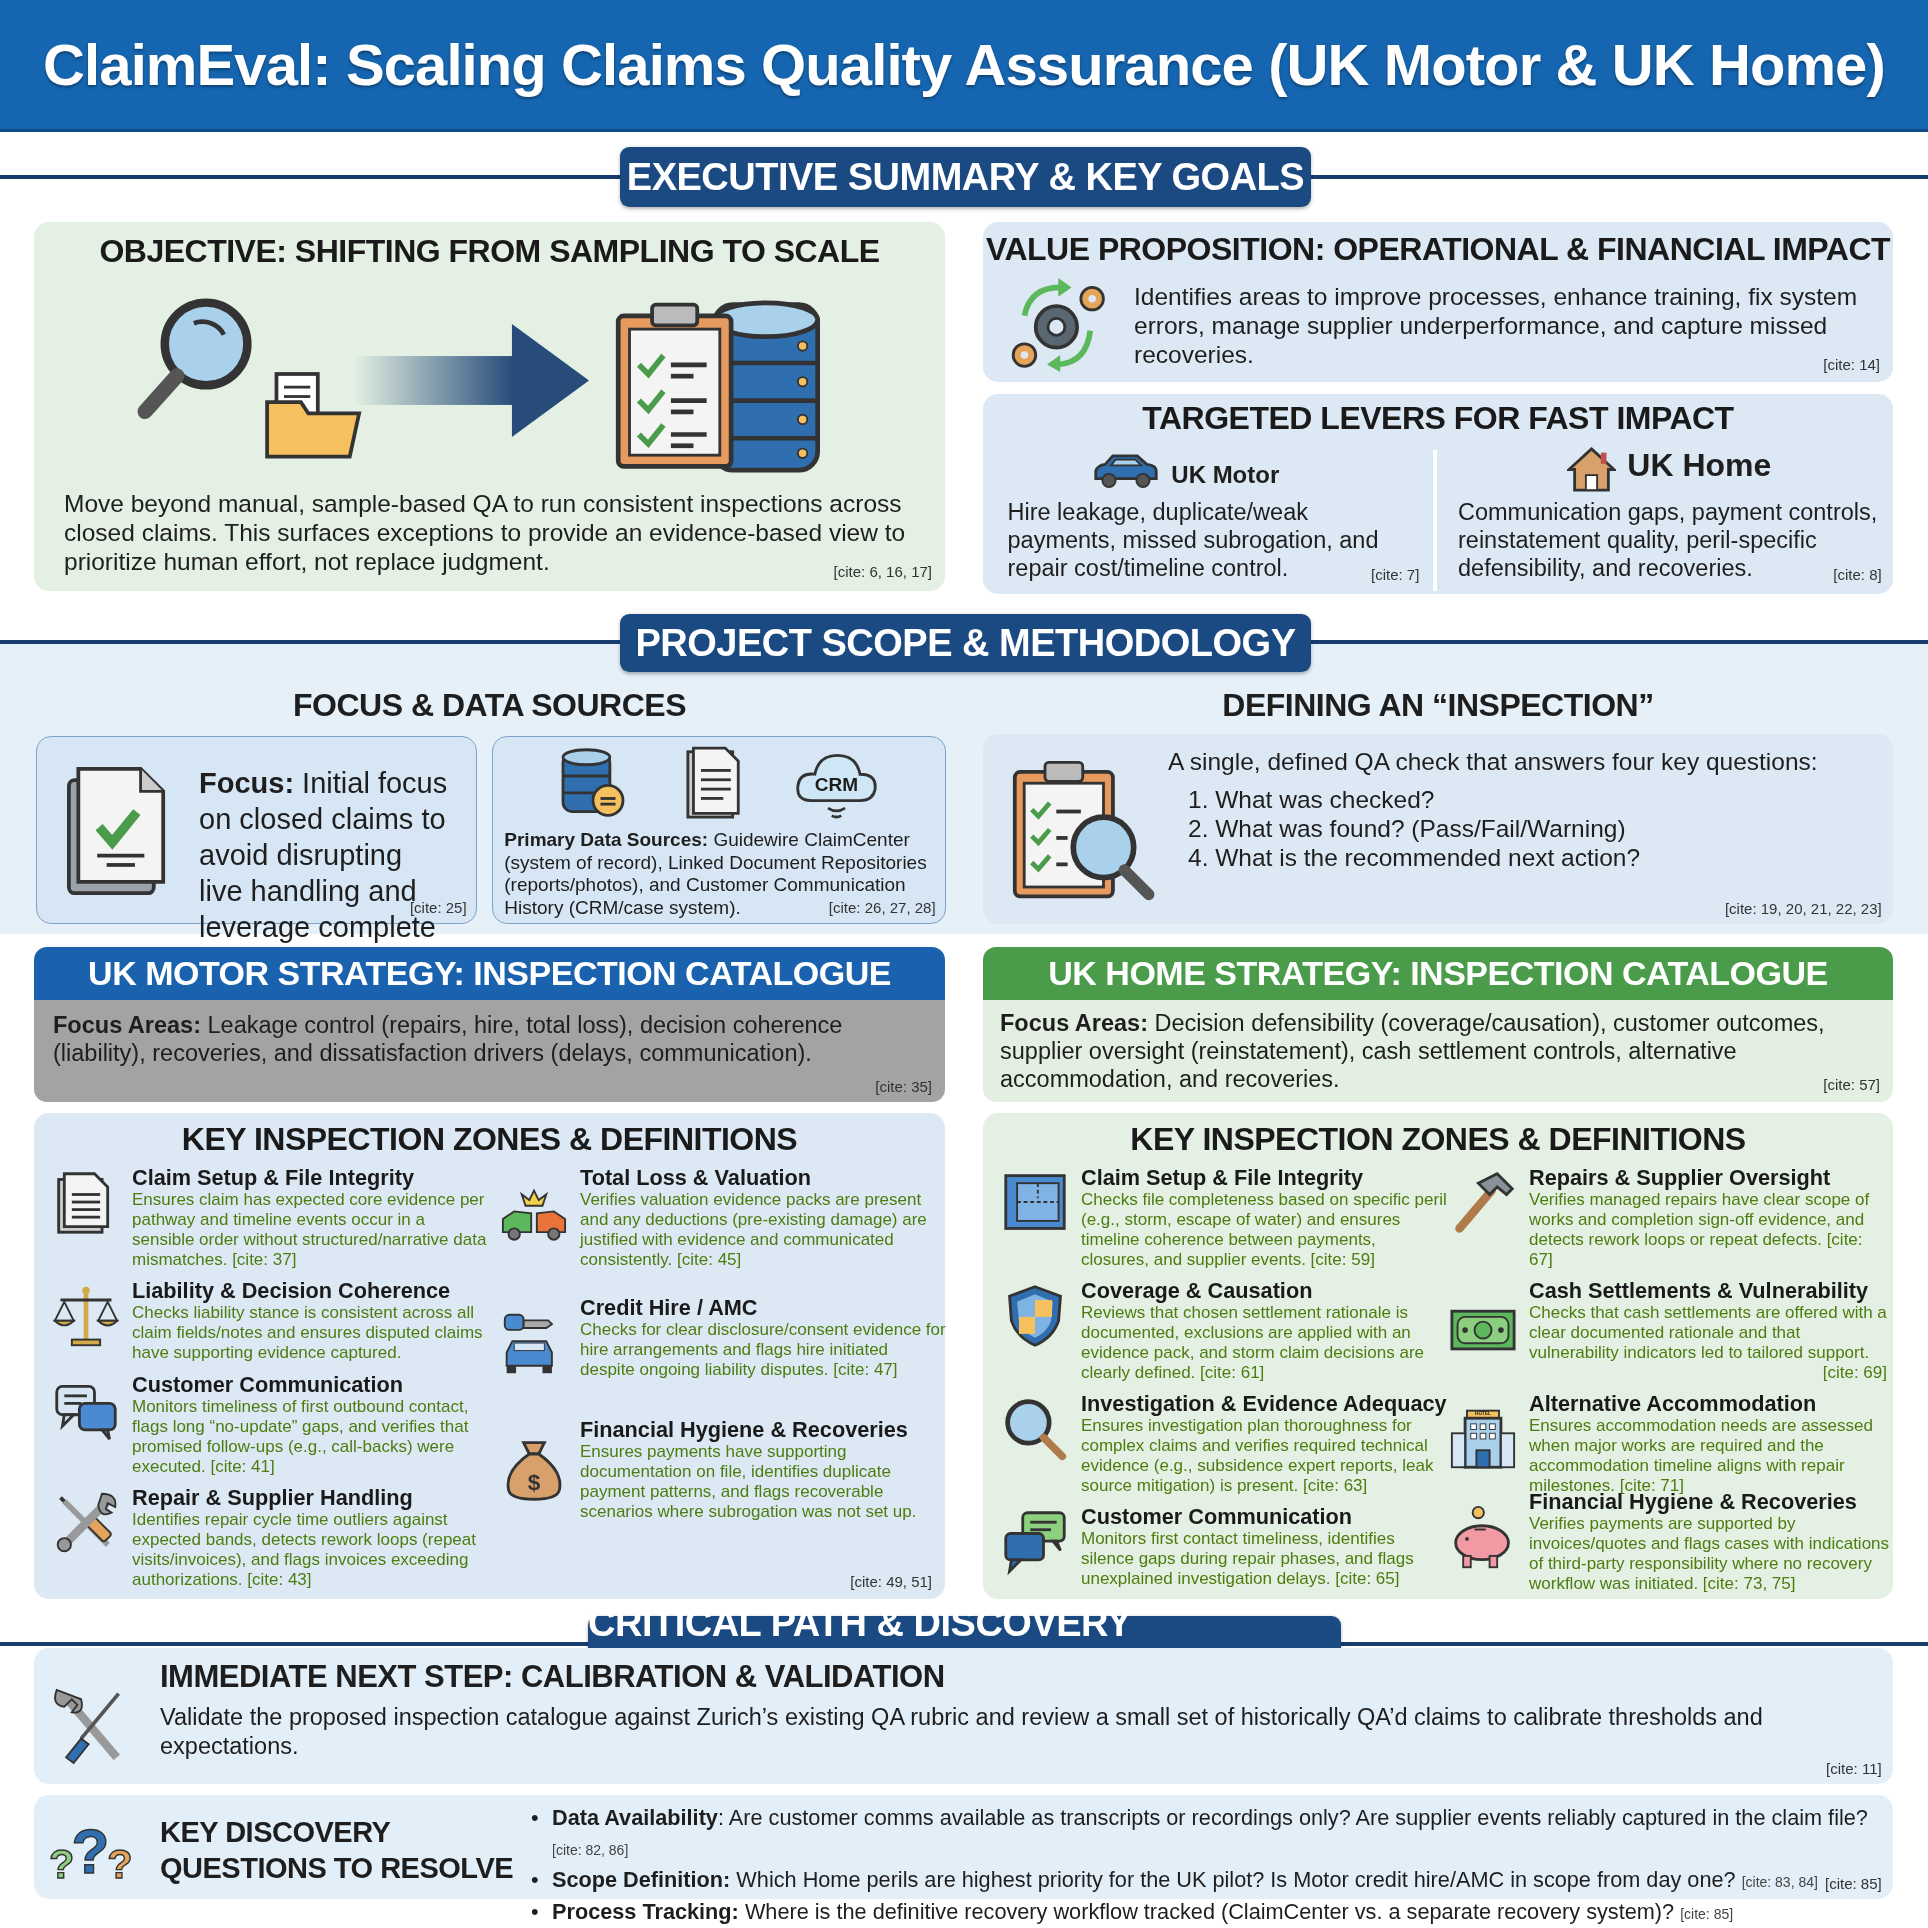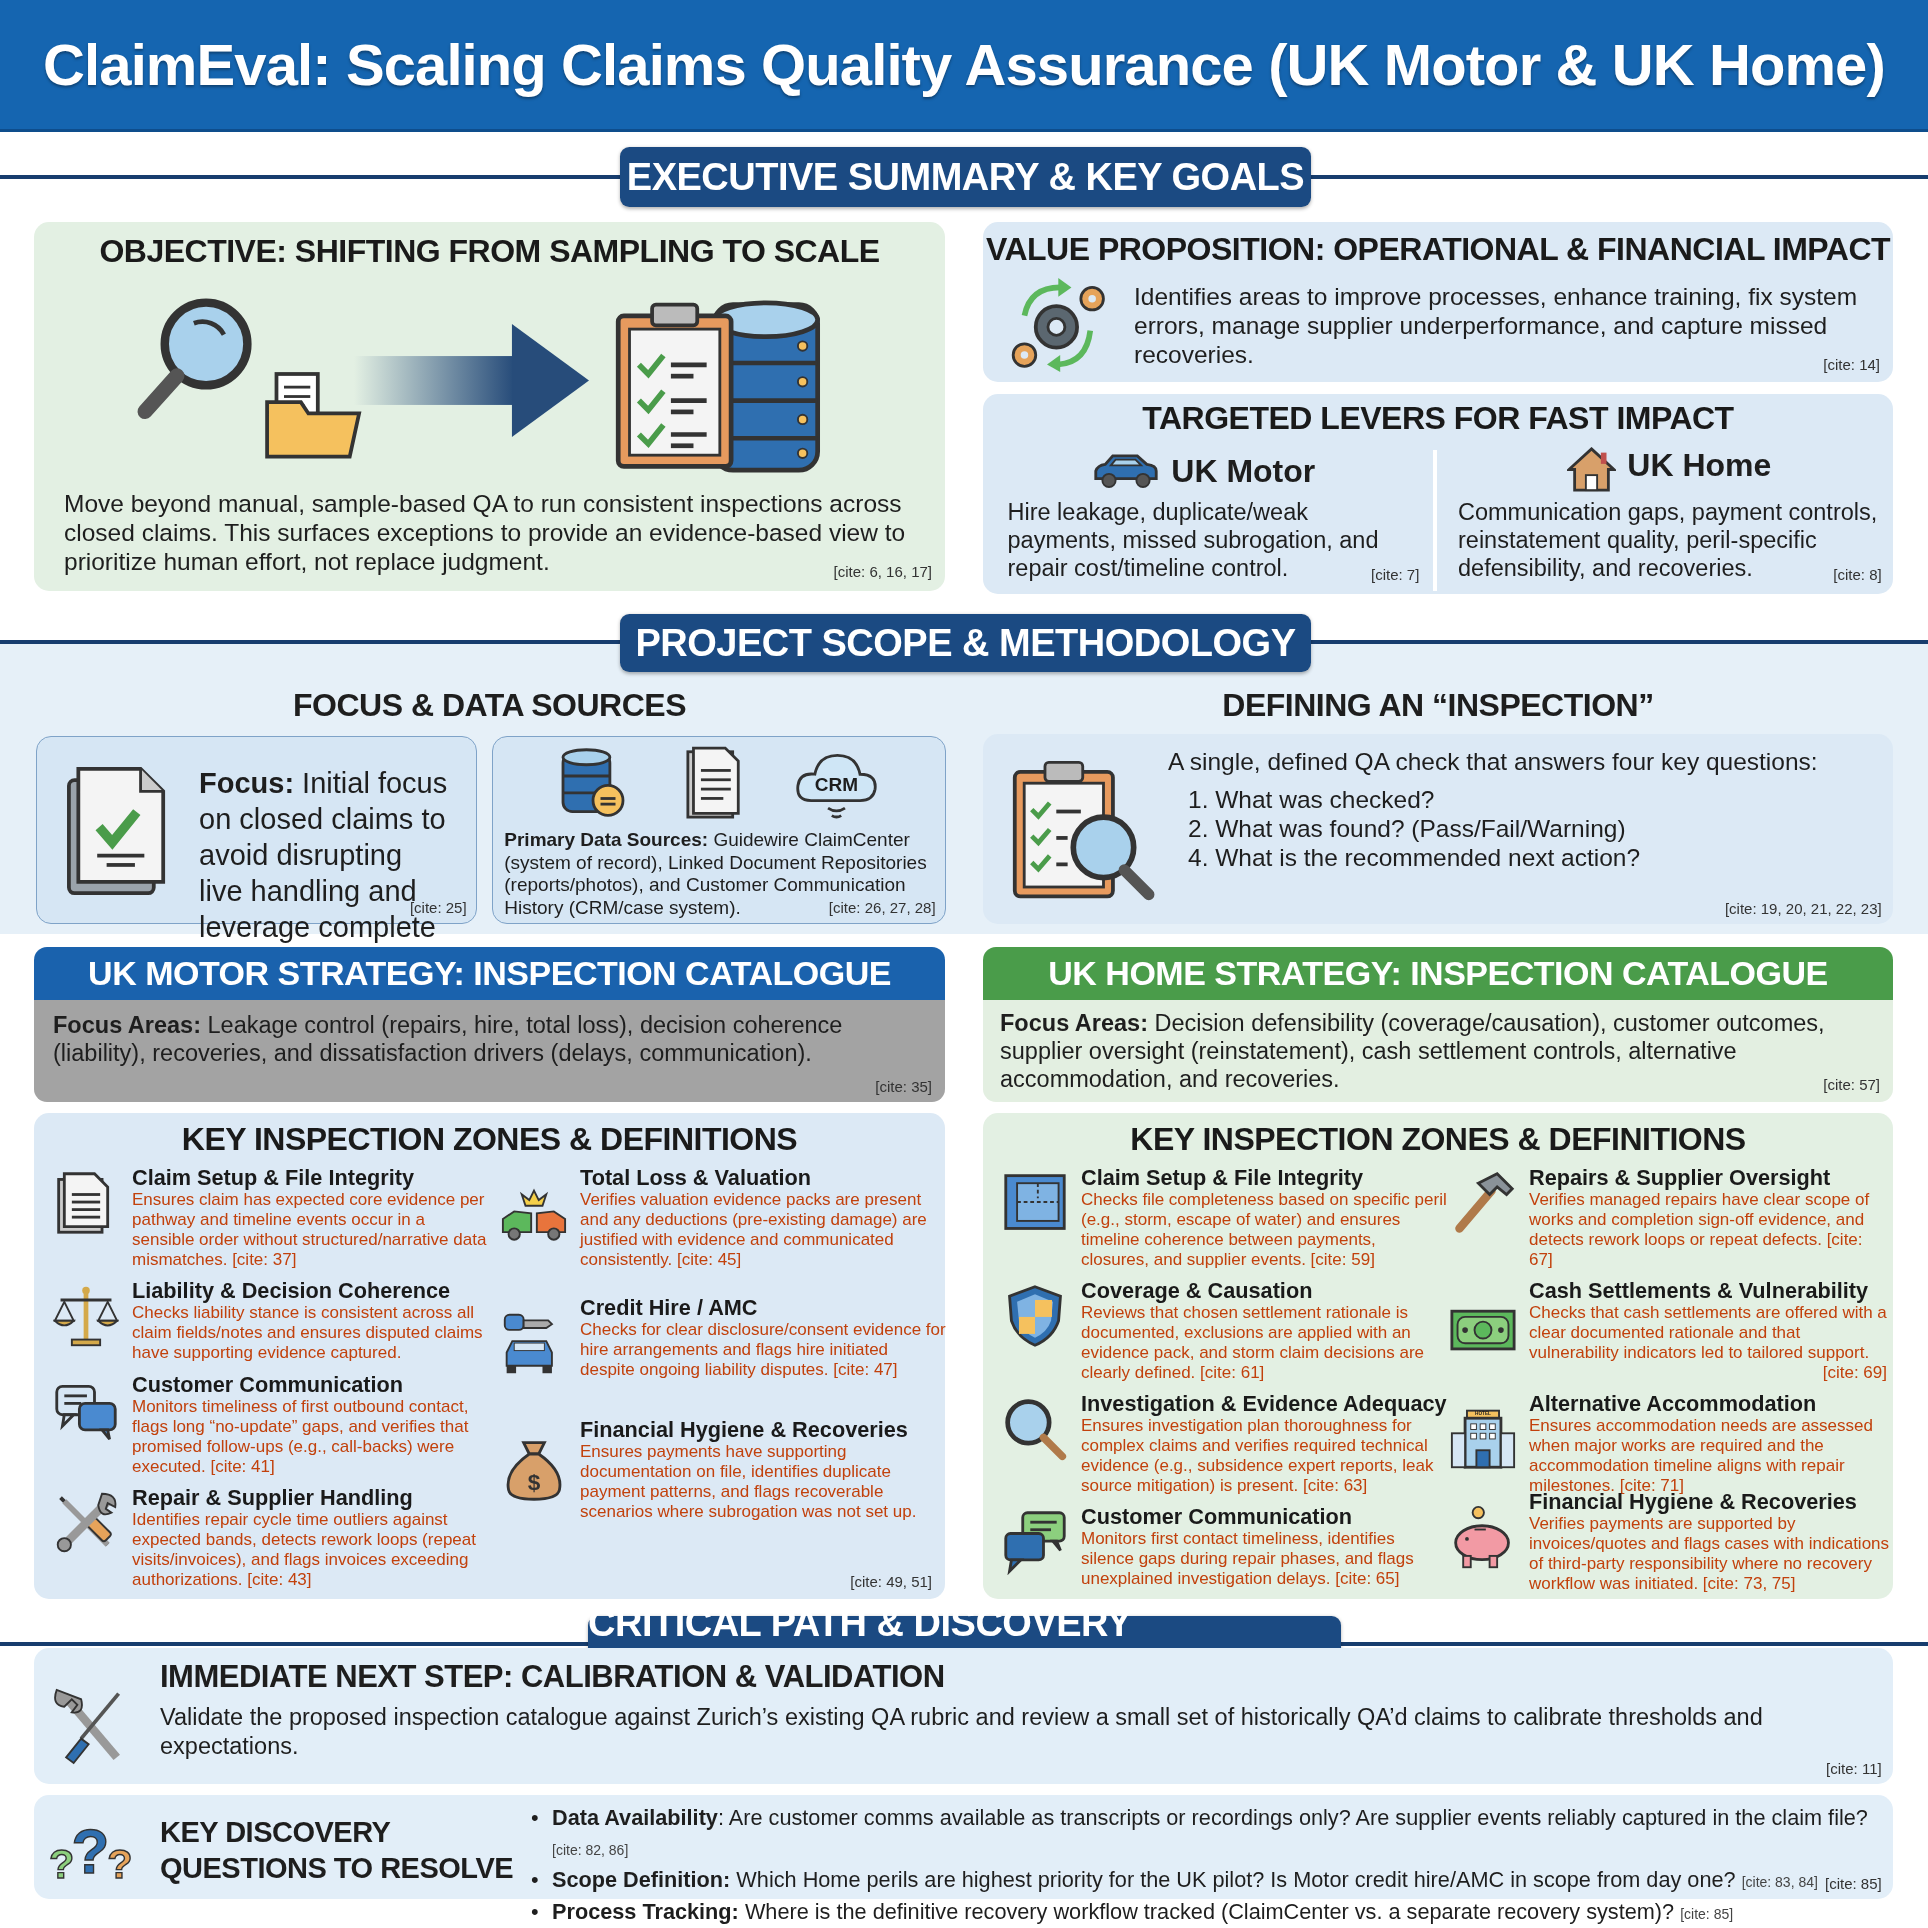--- a/index.html
+++ b/index.html
@@ -36,21 +36,21 @@
   }
   .card.green { background: #e3f0e3; }
   .card.blue { background: #dce9f5; }
   .card.blue-out { background: #d6e6f4; border: 1.9px solid #7fa3c8; }
   .card h2 {
     font-size: 32px; font-weight: bold; text-align: center; letter-spacing: -0.5px; color: #1a1a1a;
   }
   .cite { font-size: 15px; color: #333; position: absolute; }
   .body-txt { font-size: 24.5px; line-height: 29px; color: #1e1e1e; }
   .zone-title { font-size: 21.7px; font-weight: bold; line-height: 23.5px; color: #1a1a1a; }
-  .zone-desc { font-size: 17px; line-height: 20px; color: #c2410c; }
+  .zone-desc { font-size: 17px; line-height: 20px; color: #4d7c0f; }
   .zone { position: absolute; }
   .zone .ico { position: absolute; left: 0; top: 3.8px; width: 66px; height: 66px; }
   .zone .txt { position: absolute; left: 79px; top: 0; }
   .strategy-head {
     position: absolute; height: 53px; border-radius: 13px 13px 0 0;
     color: #fff; font-size: 34px; font-weight: bold; display: flex; align-items: center; justify-content: center;
     letter-spacing: -0.5px;
   }
   .q-list li { list-style: none; font-size: 21.7px; line-height: 30px; position: relative; padding-left: 21px; }
   .q-list li::before { content: "•"; position: absolute; left: 0; top: 0; }
@@ -148,21 +148,21 @@
 <div class="card blue" style="left:983px; top:394px; width:910px; height:200px;">
   <h2 style="margin-top:5.6px;">TARGETED LEVERS FOR FAST IMPACT</h2>
   <div style="position:absolute; left:450px; top:56px; width:3.8px; height:141px; background:#fff;"></div>
   <div style="position:absolute; left:109px; top:58px; display:flex; align-items:center; gap:11.3px;">
     <svg width="68" height="38" viewBox="0 0 72 40">
       <path d="M4 28 L4 20 Q6 14 14 13 L22 4 L48 4 L58 13 Q68 14 68 20 L68 28 Z" fill="#2f6fb0" stroke="#333" stroke-width="3"></path>
       <path d="M25 8 L46 8 L52 14 L20 14 Z" fill="#a9d1ec" stroke="#333" stroke-width="2"></path>
       <circle cx="18" cy="30" r="7" fill="#555" stroke="#333" stroke-width="2"></circle>
       <circle cx="54" cy="30" r="7" fill="#555" stroke="#333" stroke-width="2"></circle>
     </svg>
-    <span style="font-size:32px; font-weight:bold;">UK Motor</span>
+    <span style="font-size:24px; font-weight:bold;margin-top:7px;">UK Motor</span>
   </div>
   <p class="body-txt" style="position:absolute; left:24.5px; top:104px; width:395px; font-size:23.5px; line-height:28px;">Hire leakage, duplicate/weak payments, missed subrogation, and repair cost/timeline control.</p>
   <span class="cite" style="left:388px; bottom:11.3px;">[cite: 7]</span>
 
   <div style="position:absolute; left:584px; top:53px; display:flex; align-items:flex-start; gap:11.3px;">
     <svg width="49" height="45" viewBox="0 0 52 48">
       <polygon points="26,2 50,24 44,24 44,46 8,46 8,24 2,24" fill="#d8a06a" stroke="#333" stroke-width="3"></polygon>
       <rect x="20" y="30" width="12" height="16" fill="#fff" stroke="#333" stroke-width="2"></rect>
       <rect x="36" y="6" width="6" height="12" fill="#c0504d"></rect>
     </svg>

